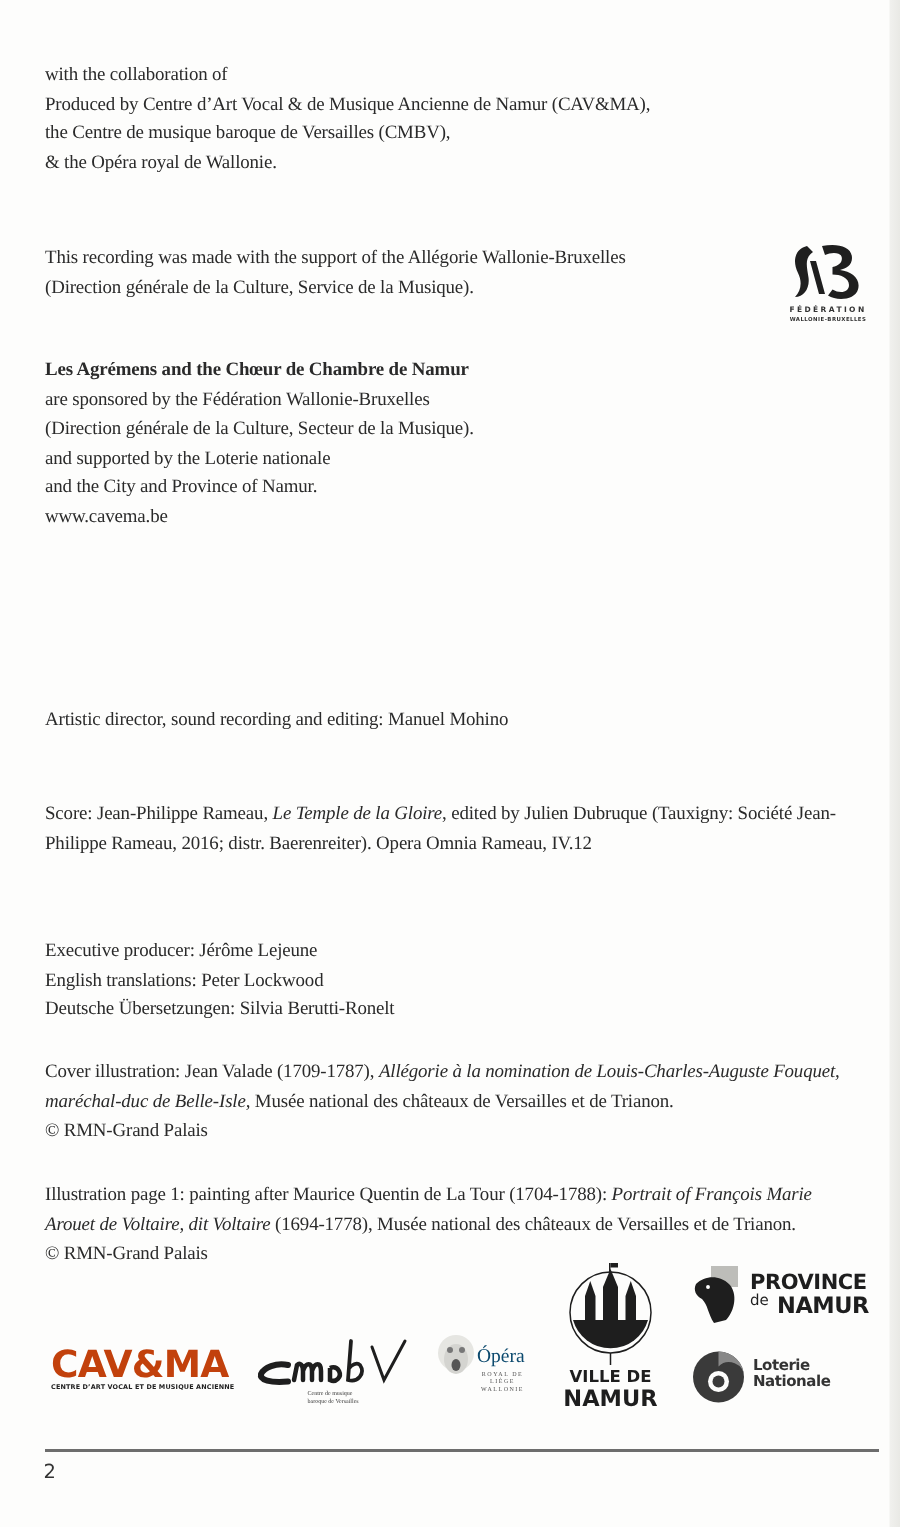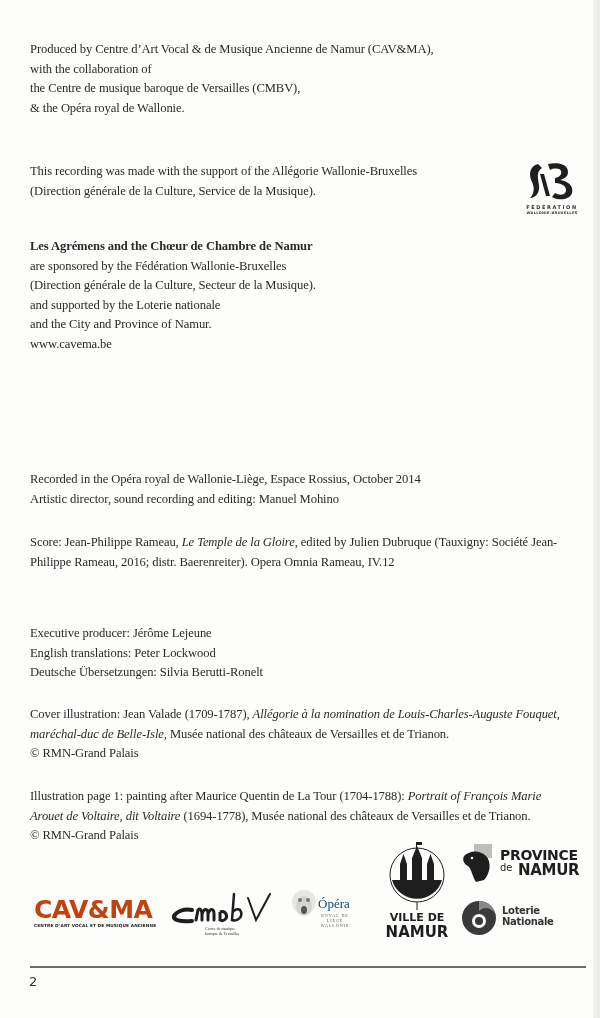--- a/index.html
+++ b/index.html
@@ -55,21 +55,21 @@
   }
   .opera { left: 288px; top: 884px; width: 80px; height: 56px; }
   .opera-word {
     position: absolute; left: 30px; top: 12px; font-family: Liberation Serif, serif;
     font-size: 13px; color: #0c4a6e; font-weight: normal;
   }
   .opera-sub {
     position: absolute; left: 32px; top: 29px; font-size: 4px; line-height: 5px;
     letter-spacing: 1px; color: #555; text-align: center; width: 30px;
   }
-  .ville { left: 382px; top: 840px; width: 70px; height: 100px; }
+  .ville { left: 372px; top: 840px; width: 70px; height: 100px; }
   .ville-text {
     position: absolute; left: 0; width: 70px; text-align: center;
     font-family: "DejaVu Sans", sans-serif; font-weight: bold; color: #1e1e1e;
   }
   .ville-t1 { top: 71px; font-size: 11px; letter-spacing: 0px; }
   .ville-t2 { top: 83px; font-size: 15px; letter-spacing: 0px; }
   .province { left: 460px; top: 842px; width: 120px; height: 44px; }
   .prov-t1 {
     position: absolute; left: 40px; top: 5px;
     font-family: "DejaVu Sans", sans-serif; font-weight: bold; font-size: 14px; color: #1e1e1e; letter-spacing: -0.3px;
@@ -95,22 +95,22 @@
     position: absolute; left: 29px; top: 974px;
     font-family: "DejaVu Sans", sans-serif; font-size: 13px; color: #333;
   }
 </style>
 </head>
 <body>
 
 <div class="edge-strip"></div>
 
 <div class="block" id="b1">
+  <p>with the collaboration of</p>
   <p>Produced by Centre d’Art Vocal &amp; de Musique Ancienne de Namur (CAV&amp;MA),</p>
-  <p>with the collaboration of</p>
   <p>the Centre de musique baroque de Versailles (CMBV),</p>
   <p>&amp; the Opéra royal de Wallonie.</p>
 </div>
 
 <div class="block" id="b2">
   <p>This recording was made with the support of the Allégorie Wallonie-Bruxelles</p>
   <p>(Direction générale de la Culture, Service de la Musique).</p>
 </div>
 
 <div class="fwb-logo">
@@ -126,21 +126,20 @@
 <div class="block" id="b3">
   <p class="bold">Les Agrémens and the Chœur de Chambre de Namur</p>
   <p>are sponsored by the Fédération Wallonie-Bruxelles</p>
   <p>(Direction générale de la Culture, Secteur de la Musique).</p>
   <p>and supported by the Loterie nationale</p>
   <p>and the City and Province of Namur.</p>
   <p>www.cavema.be</p>
 </div>
 
 <div class="block" id="b4">
-  <p>Recorded in the Opéra royal de Wallonie-Liège, Espace Rossius, October 2014</p>
   <p>Artistic director, sound recording and editing: Manuel Mohino</p>
 </div>
 
 <div class="block" id="b5">
   <p><span>Score: Jean-Philippe Rameau, </span><span class="it">Le Temple de la Gloire</span><span>, edited by Julien Dubruque (Tauxigny: Société Jean-</span></p>
   <p>Philippe Rameau, 2016; distr. Baerenreiter). Opera Omnia Rameau, IV.12</p>
 </div>
 
 <div class="block" id="b6">
   <p>Executive producer: Jérôme Lejeune</p>

